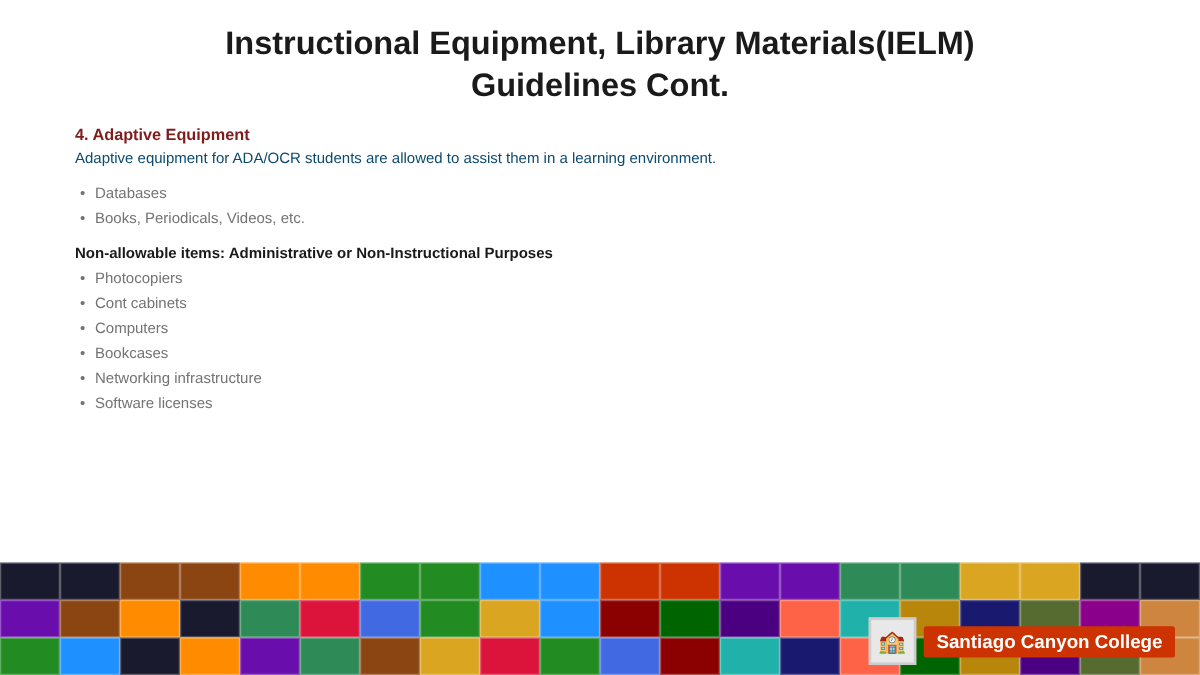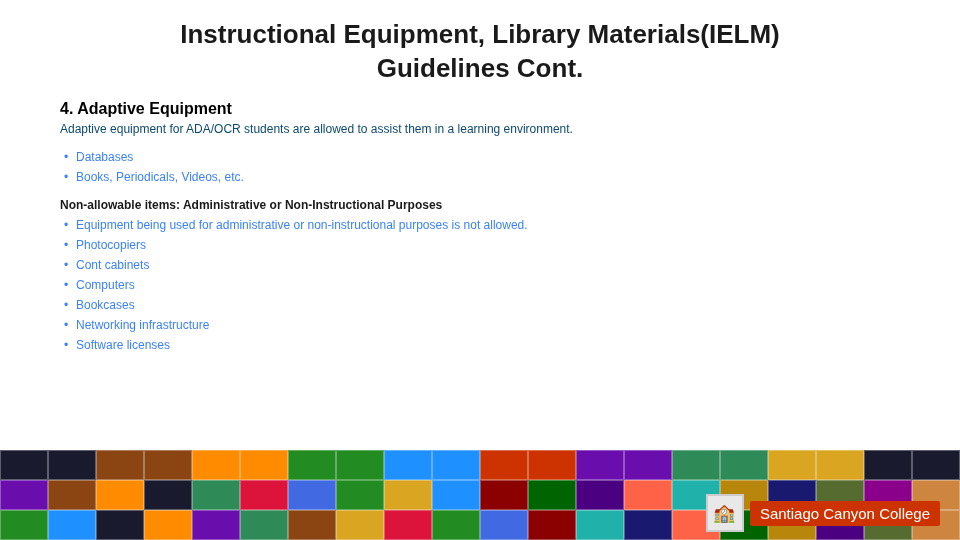--- a/index.html
+++ b/index.html
@@ -21,40 +21,40 @@
       text-align: center;
       font-size: 26px;
       font-weight: bold;
       color: #1a1a1a;
       line-height: 1.3;
       margin-bottom: 14px;
       padding-top: 8px;
     }
 
     .section-heading {
-      font-size: 16px;
-      font-weight: bold;
-      color: #000000;
+      font-size: 13px;
+      font-weight: bold;
+      color: #7f1d1d;
       margin-bottom: 4px;
     }
 
     .section-text {
       font-size: 12px;
       color: #0c4a6e;
       margin-bottom: 12px;
     }
 
     .bullet-list {
       list-style: none;
       margin-bottom: 12px;
     }
 
     .bullet-list li {
       font-size: 12px;
-      color: #3b82f6;
+      color: #737373;
       padding-left: 16px;
       position: relative;
       margin-bottom: 2px;
       line-height: 1.5;
     }
 
     .bullet-list li::before {
       content: '•';
       position: absolute;
       left: 4px;
@@ -109,21 +109,21 @@
     .scc-logo-icon {
       font-size: 18px;
       color: #555;
     }
 
     .scc-text {
       background: #cc3300;
       color: white;
       padding: 4px 10px;
       font-size: 15px;
-      font-weight: normal;
+      font-weight: bold;
       border-radius: 2px;
     }
   </style>
 </head>
 <body>
 
 <div class="main-content">
 
   <div class="title">
     <div>Instructional Equipment, Library Materials(IELM)</div>
@@ -138,21 +138,20 @@
   <div>
     <ul class="bullet-list">
       <li>Databases</li>
       <li>Books, Periodicals, Videos, etc.</li>
     </ul>
   </div>
 
   <div>
     <div class="non-allowable-heading">Non-allowable items: Administrative or Non-Instructional Purposes</div>
     <ul class="bullet-list">
-      <li>Equipment being used for administrative or non-instructional purposes is not allowed.</li>
       <li>Photocopiers</li>
       <li>Cont cabinets</li>
       <li>Computers</li>
       <li>Bookcases</li>
       <li>Networking infrastructure</li>
       <li>Software licenses</li>
     </ul>
   </div>
 </div>
 

